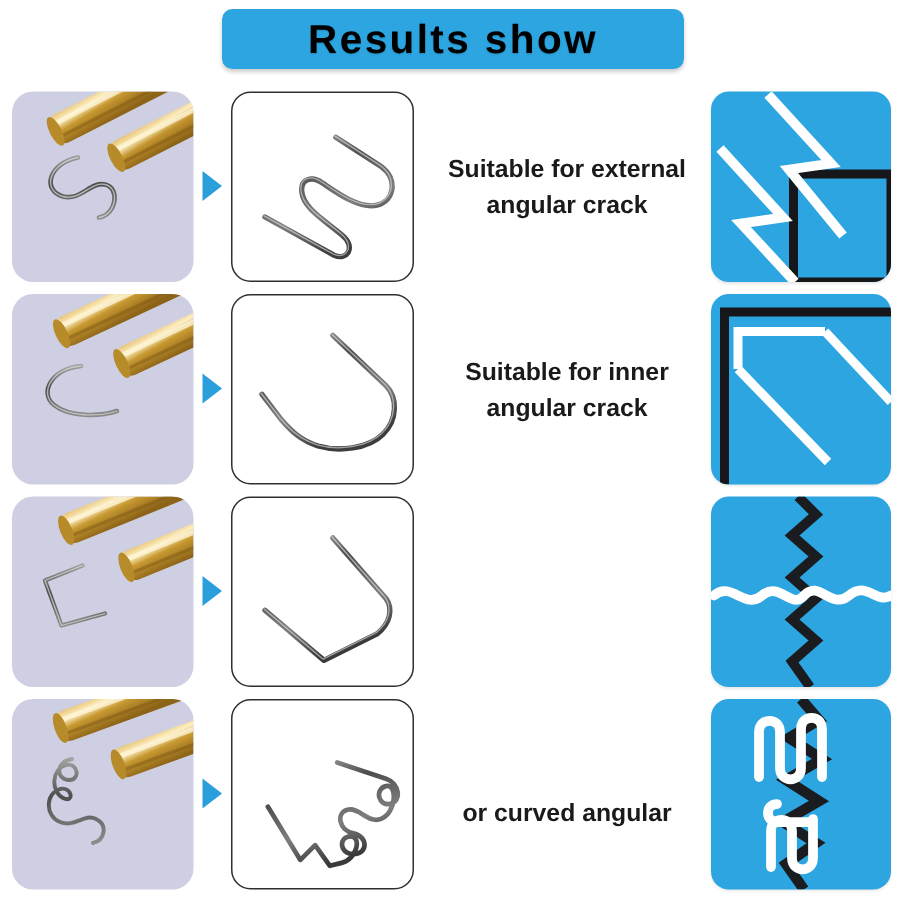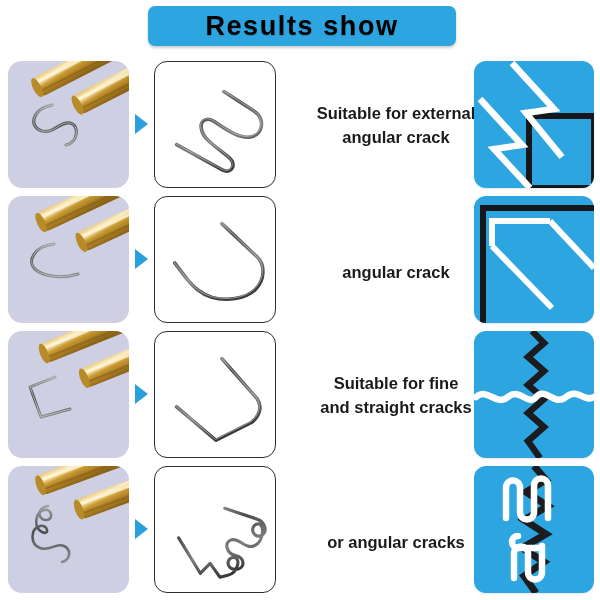--- a/index.html
+++ b/index.html
@@ -77,21 +77,21 @@
     border:1.4px solid #2f2f2f;
     border-radius:13px;
     box-sizing:border-box;
     overflow:hidden;
   }
   .staple-cell svg{display:block;width:100%;height:100%;}
 
   
   .caption-cell{
     position:absolute;
-    left:304px; top:0;
+    left:286px; top:0;
     width:184px;height:135px;
     display:flex;align-items:center;justify-content:flex-end;
   }
   .caption-text{
     color:#1a1a1a;
     font-size:16.5px;
     font-weight:bold;
     line-height:1.45;
     text-align:center;
     width:184px;
@@ -252,21 +252,21 @@
         </defs>
         <path d="M68,27 L104,61 C112,69 112,84 102,94 C92,104 72,106 58,102
                  C46,98 40,92 33,84 L20,67" fill="none" stroke="url(#sm2)" stroke-width="3.6" stroke-linecap="round" stroke-linejoin="round"></path>
         <path d="M68,27 L104,61 C112,69 112,84 102,94 C92,104 72,106 58,102
                  C46,98 40,92 33,84 L20,67" fill="none" stroke="#e6e6e6" stroke-width="0.9" stroke-linecap="round" stroke-linejoin="round" opacity="0.6" transform="translate(-0.6,-0.8)"></path>
       </svg>
     </div>
 
     <div class="caption-cell">
       <div class="caption-text">
-        <br>
+        <span>Suitable for inner</span><br>
         <span>angular crack</span>
       </div>
     </div>
 
     <div class="blue-cell">
       <svg viewBox="0 0 120 127" xmlns="http://www.w3.org/2000/svg">
         <path d="M9,127 L9,12 L120,12" fill="none" stroke="#15171a" stroke-width="6"></path>
         <path d="M18,50 L18,25 L76,25" fill="none" stroke="#ffffff" stroke-width="6"></path>
         <path d="M18,50 L78,112" fill="none" stroke="#ffffff" stroke-width="6" stroke-linecap="butt"></path>
         <path d="M76,25 L120,72" fill="none" stroke="#ffffff" stroke-width="6" stroke-linecap="butt"></path>
@@ -322,26 +322,20 @@
             <stop offset="35%" stop-color="#4c4c4c"></stop>
             <stop offset="70%" stop-color="#7e7e7e"></stop>
             <stop offset="100%" stop-color="#3a3a3a"></stop>
           </linearGradient>
         </defs>
         <path d="M68,27 L104,68 C109,75 107,85 98,92 L62,110 L22,76" fill="none" stroke="url(#sm3)" stroke-width="3.6" stroke-linecap="round" stroke-linejoin="round"></path>
         <path d="M68,27 L104,68 C109,75 107,85 98,92 L62,110 L22,76" fill="none" stroke="#e6e6e6" stroke-width="0.9" stroke-linecap="round" stroke-linejoin="round" opacity="0.6" transform="translate(-0.6,-0.8)"></path>
       </svg>
     </div>
 
-    <div class="caption-cell">
-      <div class="caption-text">
-        <span>Suitable for fine</span><br>
-        <span>and straight cracks</span>
-      </div>
-    </div>
 
     <div class="blue-cell">
       <svg viewBox="0 0 120 127" xmlns="http://www.w3.org/2000/svg">
         <path d="M58,0 L70,12 L54,26 L70,40 L54,54 L70,68 L54,82 L70,96 L54,110 L66,127" fill="none" stroke="#1a1c1f" stroke-width="6.5" stroke-linejoin="miter" stroke-linecap="butt"></path>
         <path d="M2,66 C14,56 22,76 34,66 C46,56 54,76 62,66 C72,55 80,76 92,66 C104,56 110,72 120,66" fill="none" stroke="#ffffff" stroke-width="6.5" stroke-linecap="round"></path>
       </svg>
     </div>
   </div>
 
   <div class="row r3">
@@ -397,21 +391,21 @@
         <path d="M71,42 L104,53 C113,56 115,68 107,70 C99,72 96,60 104,58
                  C112,56 111,76 101,80 C92,84 86,72 78,74 C70,76 72,88 82,90
                  C92,92 92,104 82,104 C72,104 72,92 80,92
                  C88,92 84,108 74,110 L66,112 L56,98 L46,108 L24,72" fill="none" stroke="url(#sm4)" stroke-width="3.2" stroke-linecap="round" stroke-linejoin="round"></path>
       </svg>
     </div>
 
     <div class="caption-cell">
       <div class="caption-text">
         <br>
-        <span>or angular cracks</span>
+        <span>or curved angular</span>
       </div>
     </div>
 
     <div class="blue-cell">
       <svg viewBox="0 0 120 127" xmlns="http://www.w3.org/2000/svg">
         <path d="M60,0 L72,14 L52,26 L74,40 L50,54 L72,68 L48,82 L70,96 L50,110 L62,127" fill="none" stroke="#1a1c1f" stroke-width="7" stroke-linejoin="miter" stroke-linecap="butt"></path>
         <path d="M32,52 L32,22 C32,12 46,12 46,22 L46,46 C46,56 60,56 60,46 L60,20 C60,10 74,10 74,20 L74,52" fill="none" stroke="#ffffff" stroke-width="6.5" stroke-linecap="round" stroke-linejoin="round"></path>
         <path d="M40,112 L40,88 C40,78 54,78 54,88 L54,106 C54,116 68,116 68,106 L68,80" fill="none" stroke="#ffffff" stroke-width="6.5" stroke-linecap="round" stroke-linejoin="round"></path>
         <path d="M44,70 C36,70 36,82 44,82 L66,82" fill="none" stroke="#ffffff" stroke-width="6.5" stroke-linecap="round" stroke-linejoin="round"></path>
       </svg>

